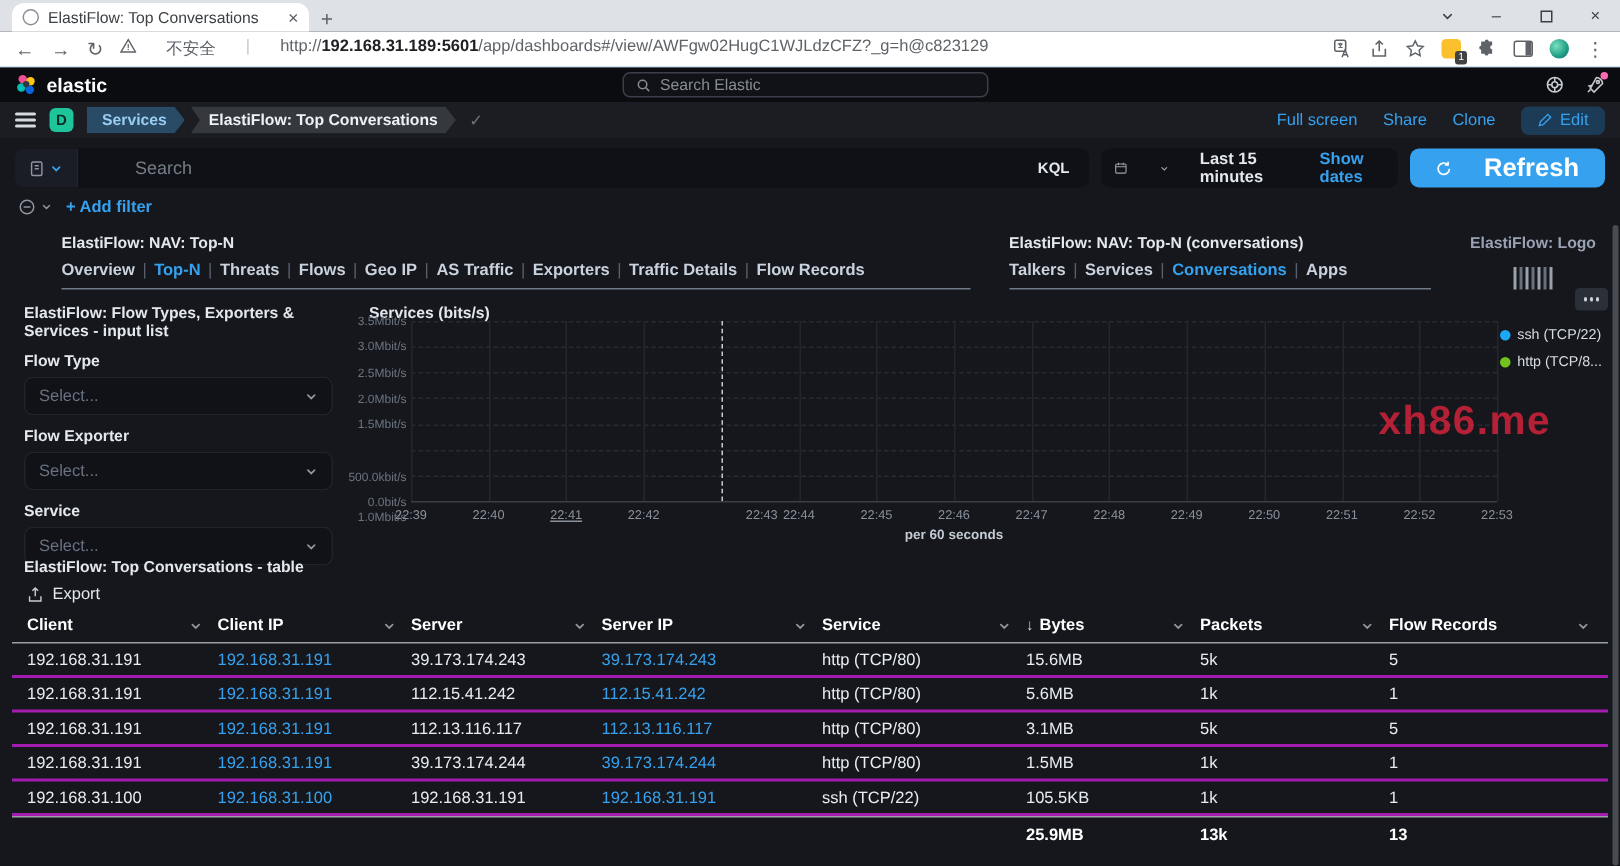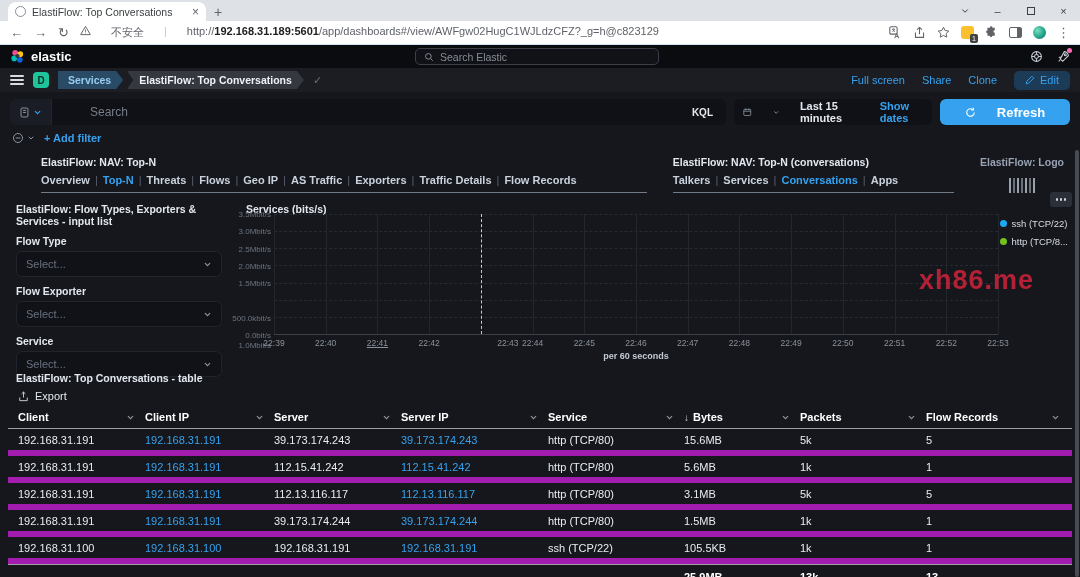--- a/index.html
+++ b/index.html
@@ -49,21 +49,21 @@
 
   
   .querybar { display:flex; gap:8px; align-items:center; padding:7px 10px 0; }
   .qsearch { flex:1; height:26px; background:#0f1117; border-radius:6px; display:flex; align-items:center; }
   .qaddon { width:42px; height:26px; background:#1a1d25; border-radius:6px 0 0 6px; display:flex; align-items:center; justify-content:center; gap:3px; border-right:1px solid #23262e; }
   .qph { flex:1; padding-left:26px; color:#767d86; font-size:12px;margin-left:12px; }
   .kql { color:#e3e8ef; font-size:10px; font-weight:bold; padding:0 13px;text-align:center; }
   .time-group { width:198px; height:26px; background:#0f1117; border-radius:6px; display:flex; align-items:center; gap:21px; padding:0 9px; }
   .time-text { color:#e3e8ef; font-size:11px; font-weight:bold; }
   .show-dates { margin-left:auto; color:#36a2ef; font-size:11px; font-weight:bold; }
-  .refresh-btn { width:130px; height:26px; background:#36a2ef; border-radius:6px; color:#fff; font-size:13px; font-weight:bold; display:flex; align-items:center; justify-content:center; gap:21px; }
+  .refresh-btn { width:130px; height:26px; background:#36a2ef; border-radius:6px; color:#fff; font-size:17px; font-weight:bold; display:flex; align-items:center; justify-content:center; gap:21px; }
   .filterrow { display:flex; align-items:center; gap:9px; padding:7px 12px 6px; }
   .add-filter { color:#36a2ef; font-size:11px; font-weight:bold; }
 
   
   .panels { padding:2px 8px 0; }
   .row-nav { display:flex; gap:10px; height:44px; }
   .panel { position:relative; }
   .p-title { font-size:10.5px; font-weight:bold; color:#e3e8ef; padding:4px 8px 0; white-space:nowrap; }
   .p-title.dim { color:#98a2b3; }
   .navlinks { padding:6px 8px 0; font-size:11px; font-weight:bold; color:#c9d2dd; white-space:nowrap; }
@@ -101,21 +101,21 @@
   .watermark { position:absolute; right:38px; top:66px; font-size:27px; font-weight:bold; color:rgba(216,34,58,.82); letter-spacing:1px; }
 
   
   .table-panel { margin-top:6px; position:relative; }
   .export-row { display:flex; align-items:center; gap:6px; padding:6px 10px 5px; color:#e3e8ef; font-size:11px; }
   .grid8 { display:grid; grid-template-columns:127px 129px 127px 147px 136px 116px 126px auto; padding:0 2px 0 10px; }
   .th { display:flex; align-items:center; gap:4px; font-size:11px; font-weight:bold; color:#fff; padding:4px 10px 5px 0; }
   .th .chev { margin-left:auto; }
   .sort { color:#cfd5dd; font-weight:normal; font-size:10px; }
   .thead-wrap { border-bottom:1.5px solid #9aa0aa; }
-  .tr { border-bottom:6px solid #a21caf; }
+  .tr { border-bottom:2px solid #a21caf; }
   .td { font-size:11px; color:#e8edf3; padding:4.5px 10px 4.5px 0; white-space:nowrap; overflow:hidden; }
   .td.link { color:#36a2ef; }
   .tfoot-wrap { border-top:.5px solid #9aa0aa; }
   .tf { font-size:11px; font-weight:bold; color:#fff; padding:6px 10px 6px 0; }
 
   .scroll-thumb { position:absolute; right:1px; top:150px; width:4px; height:427px; background:#474b53; border-radius:2px; }
 </style>
 </head>
 <body>
 

